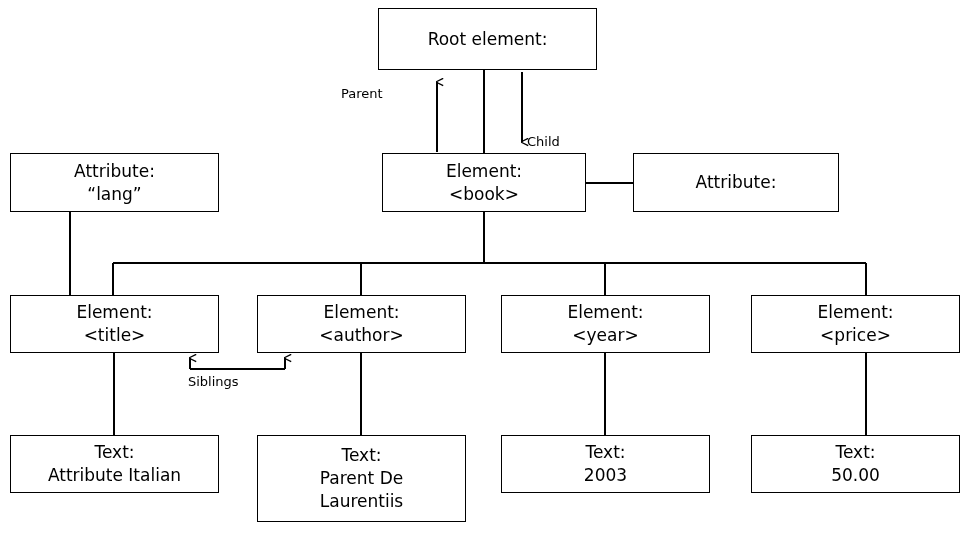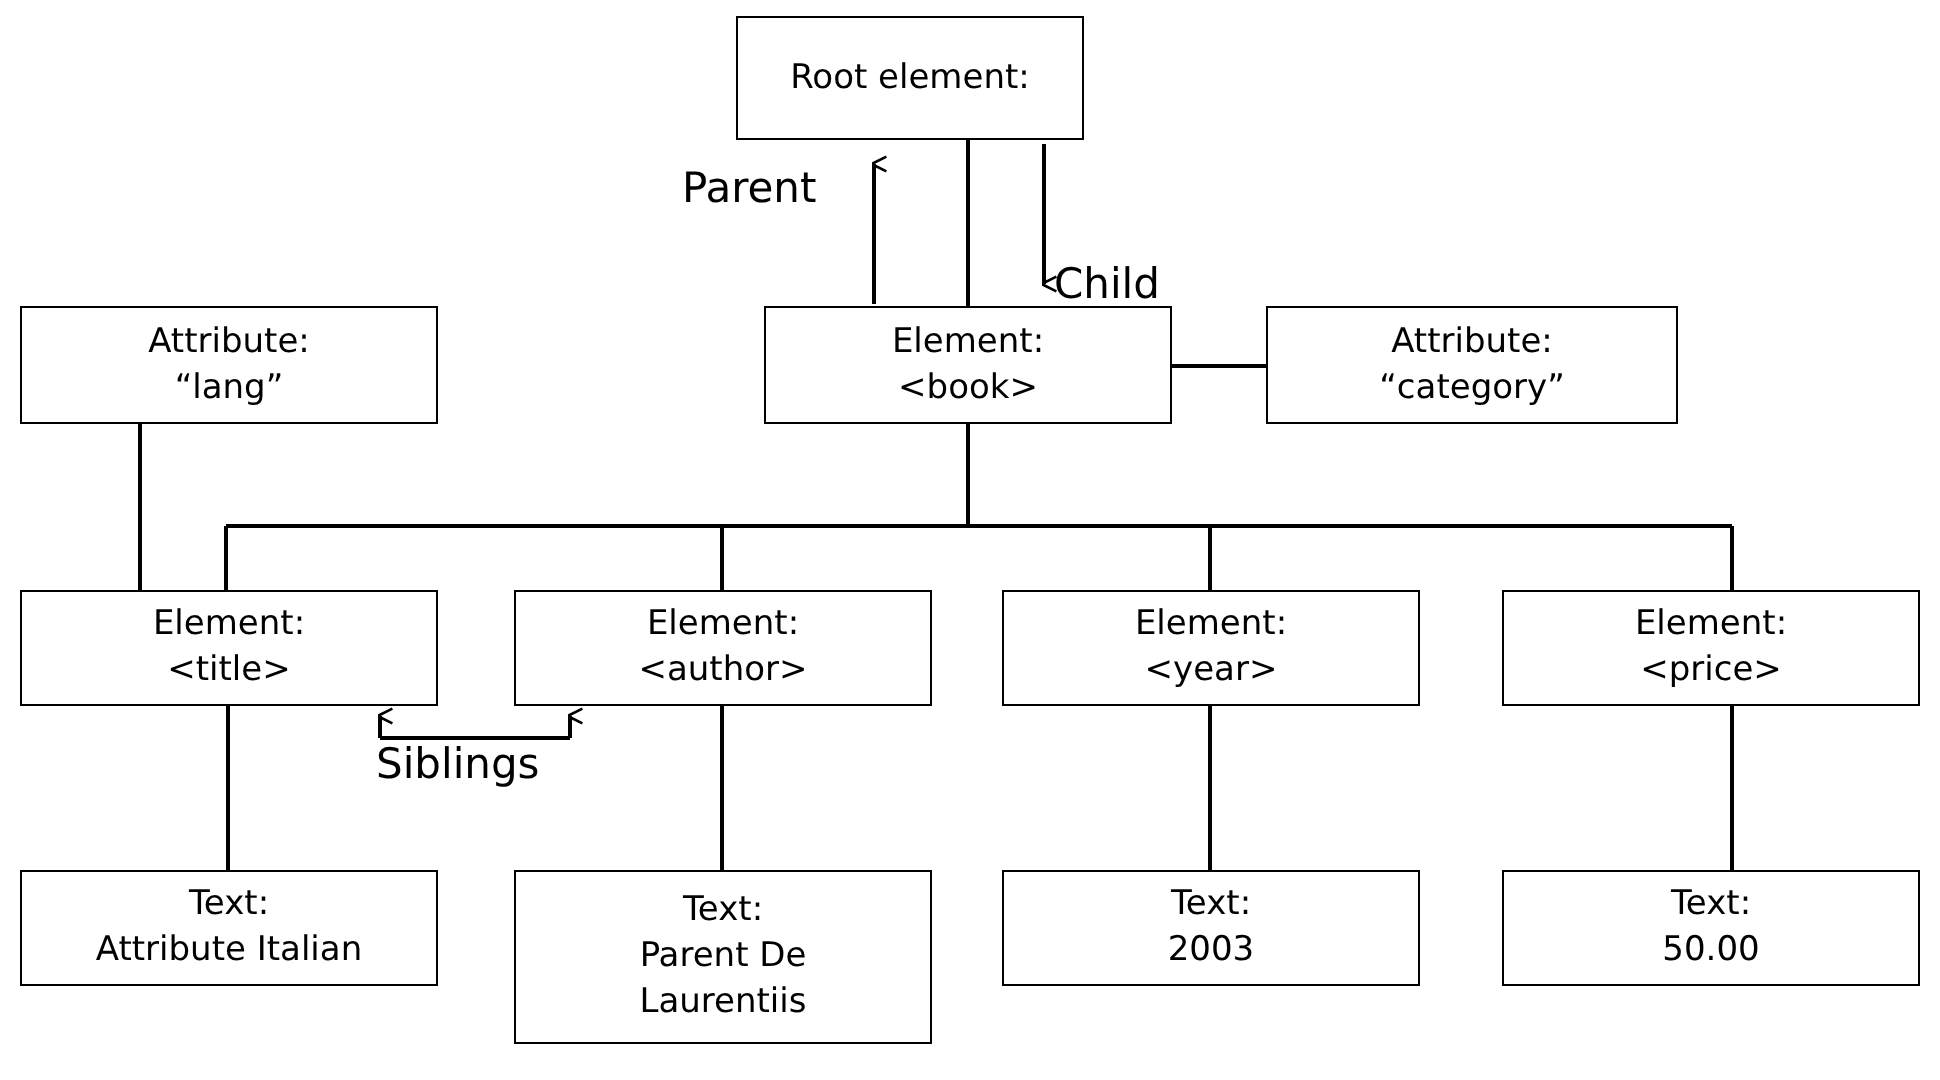--- a/index.html
+++ b/index.html
@@ -36,21 +36,21 @@
     font-size: 17px;
     line-height: 23px;
     color: #000000;
     text-align: center;
     white-space: nowrap;
   }
   .node .ln { display: block; }
   .edge-label {
     position: absolute;
     font-family: "DejaVu Sans", sans-serif;
-    font-size: 21px;
+    font-size: 13px;
     line-height: 20px;
     color: #000000;
     white-space: nowrap;
     background: transparent;
   }
 </style>
 </head>
 <body>
 
 <div id="canvas">
@@ -89,41 +89,40 @@
       <line x1="361" y1="353" x2="361" y2="435"></line>
       <line x1="605" y1="353" x2="605" y2="435"></line>
       <line x1="866" y1="353" x2="866" y2="435"></line>
 
       <line x1="190" y1="369" x2="285" y2="369"></line>
       <line x1="190" y1="369" x2="190" y2="358" marker-end="url(#arrowup)"></line>
       <line x1="285" y1="369" x2="285" y2="358" marker-end="url(#arrowup)"></line>
     </g>
   </svg>
 
-  <div class="node" style="left:368px; top:8px; width:174px; height:62px;">
+  <div class="node" style="left:378px; top:8px; width:219px; height:62px;">
     <span class="ln">Root element:</span>
   </div>
 
   <div class="edge-label" style="left:341px; top:84px;">Parent</div>
 
   <div class="edge-label" style="left:527px; top:132px;">Child</div>
 
   <div class="node" style="left:10px; top:153px; width:209px; height:59px;">
     <span class="ln">Attribute:</span>
     <span class="ln">“lang”</span>
   </div>
 
   <div class="node" style="left:382px; top:153px; width:204px; height:59px;">
     <span class="ln">Element:</span>
     <span class="ln">&lt;book&gt;</span>
   </div>
 
   <div class="node" style="left:633px; top:153px; width:206px; height:59px;">
     <span class="ln">Attribute:</span>
-    <span class="ln">“category”</span>
   </div>
 
   <div class="node" style="left:10px; top:295px; width:209px; height:58px;">
     <span class="ln">Element:</span>
     <span class="ln">&lt;title&gt;</span>
   </div>
 
   <div class="node" style="left:257px; top:295px; width:209px; height:58px;">
     <span class="ln">Element:</span>
     <span class="ln">&lt;author&gt;</span>

